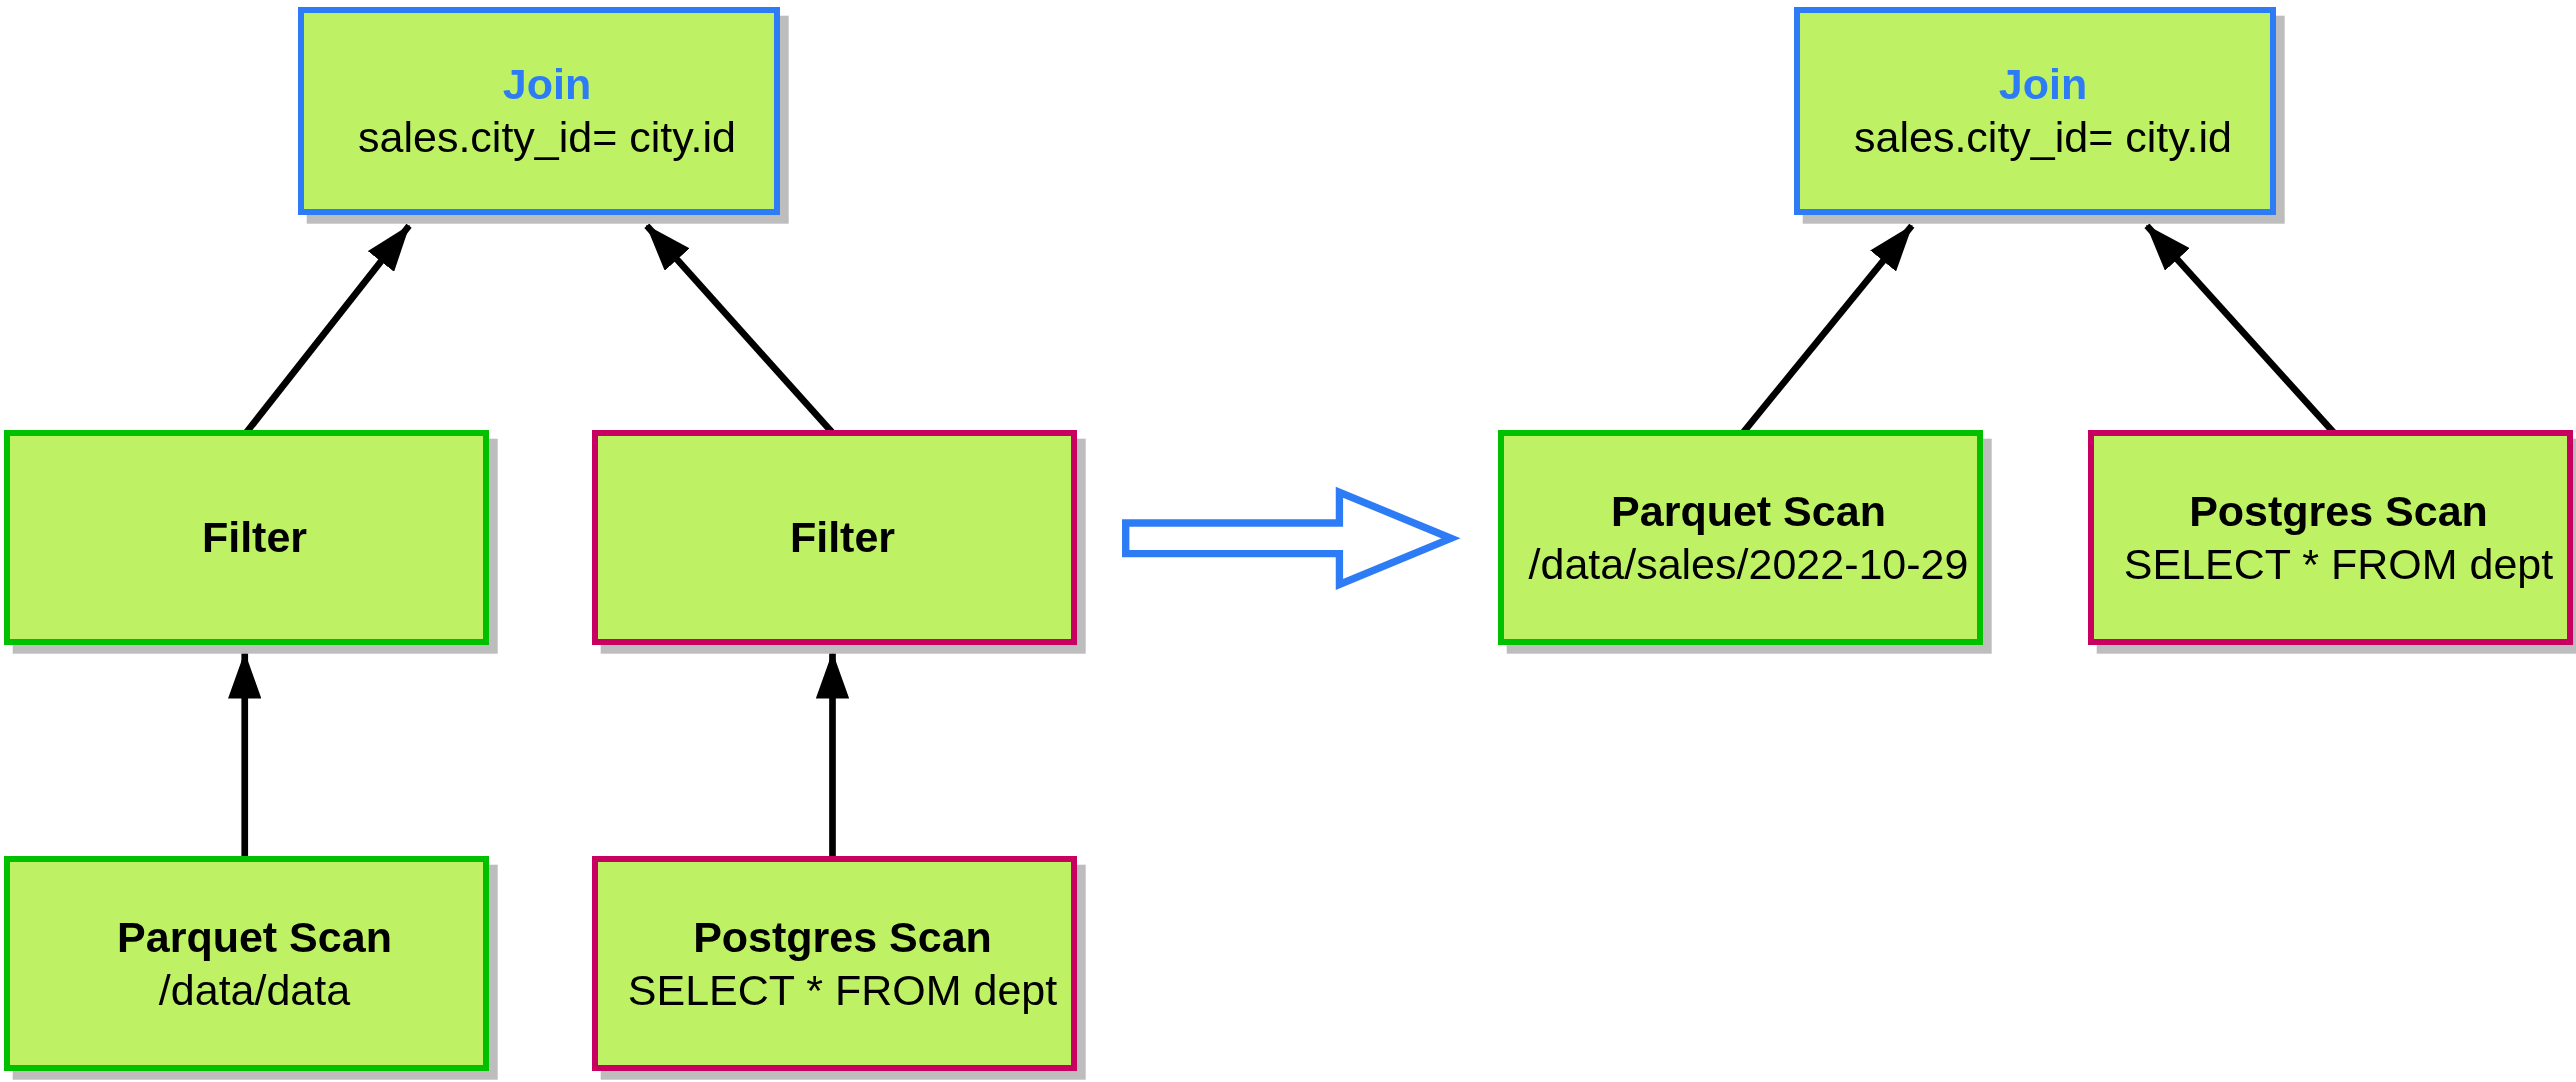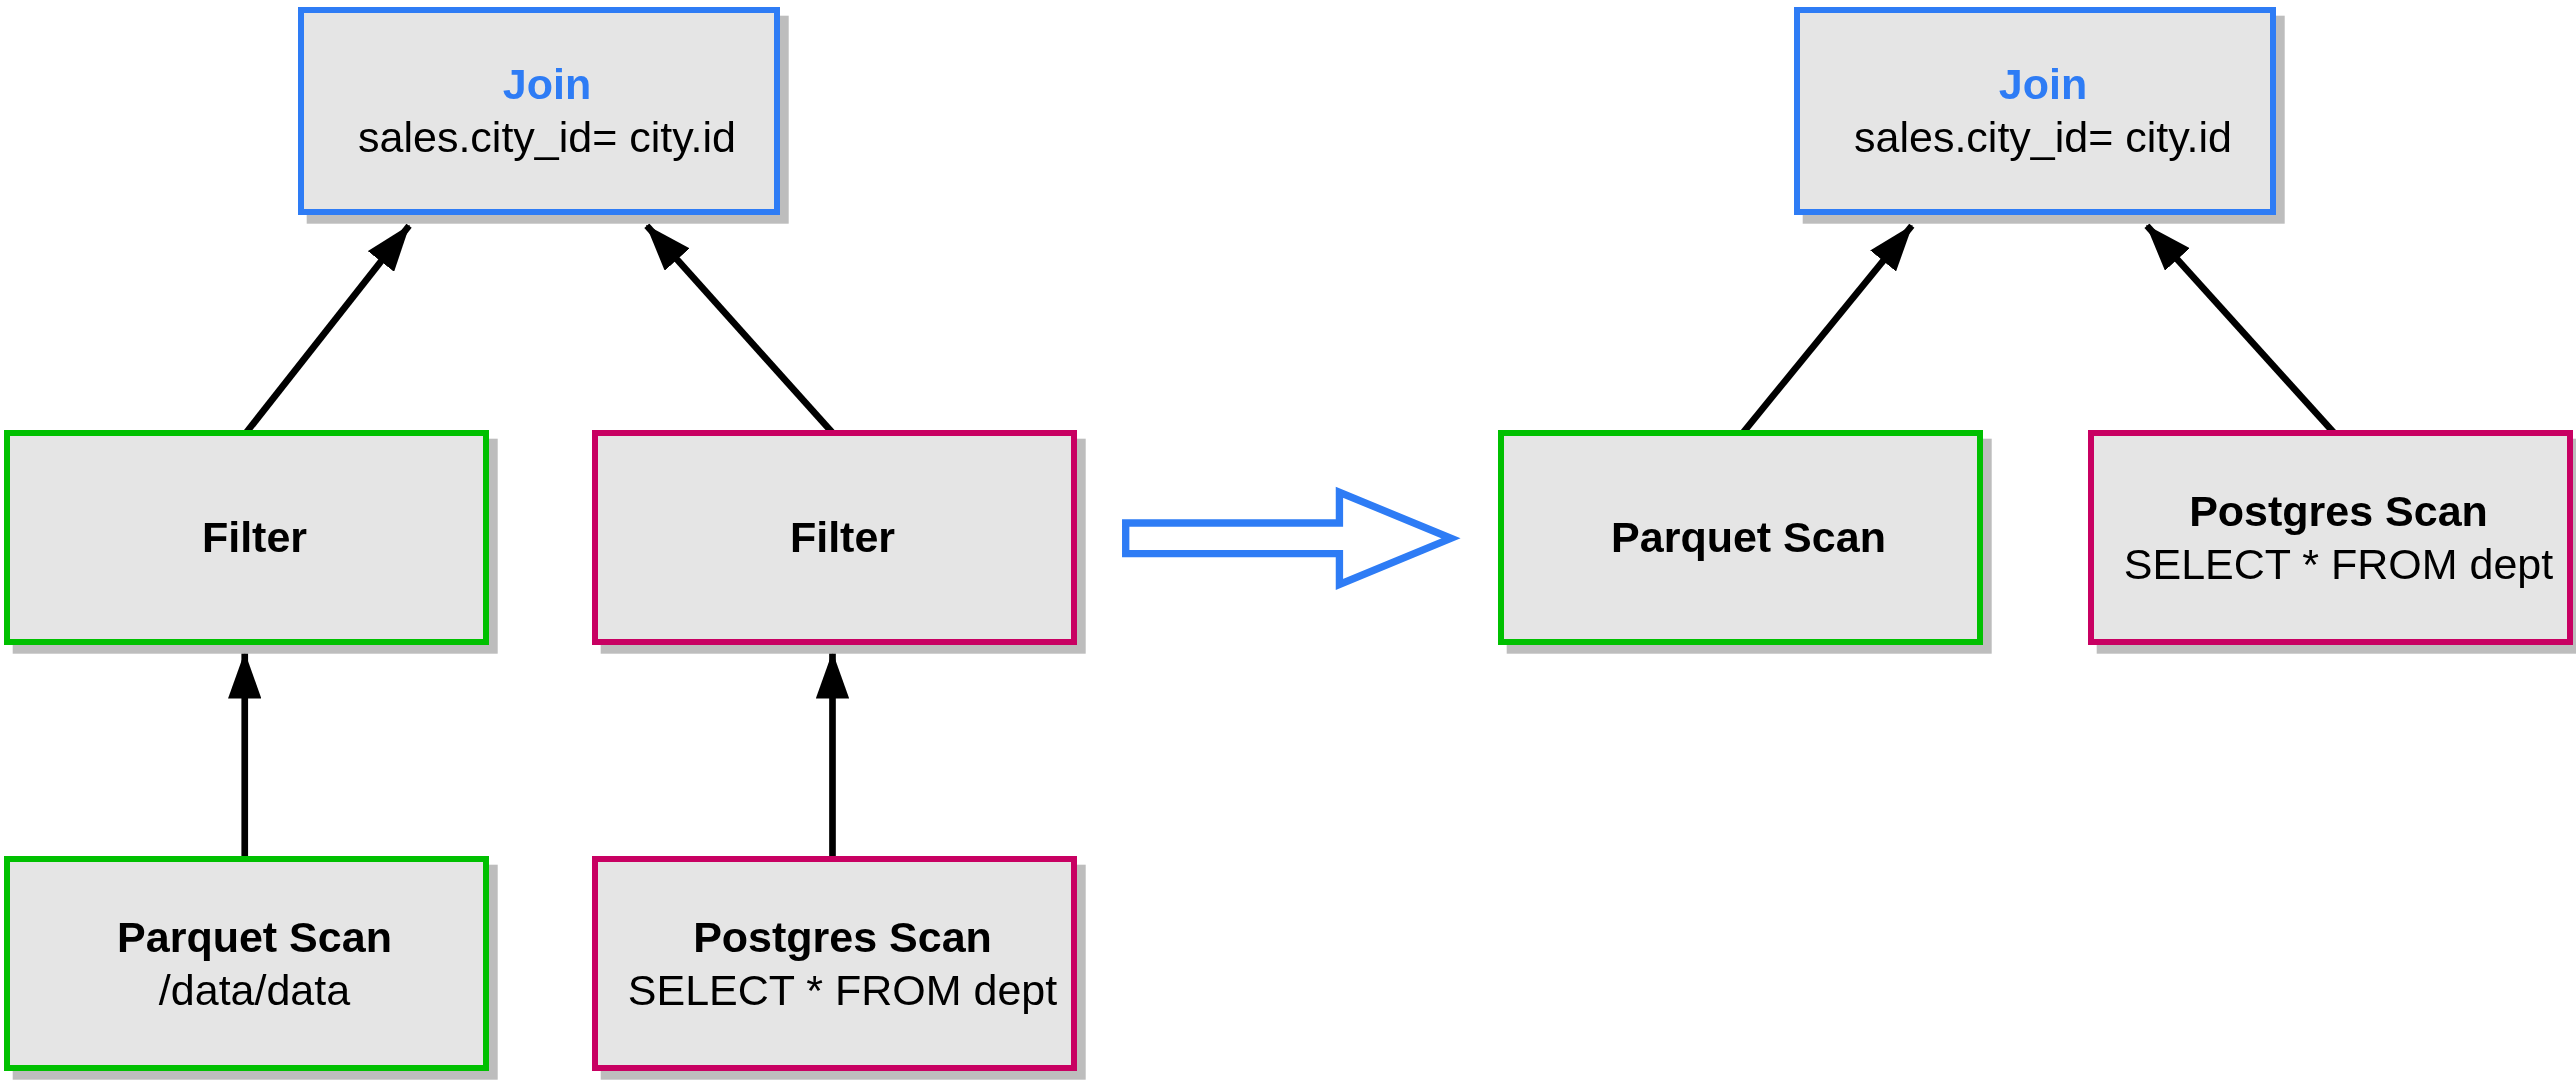--- a/index.html
+++ b/index.html
@@ -22,21 +22,21 @@
     background:#ffffff;
   }
   .edges{
     position:absolute;left:0;top:0;
     width:2576px;height:1082px;
     pointer-events:none;
   }
   .node{
     position:absolute;
     box-sizing:border-box;
-    background:#e5e5e5;
+    background:#bef264;
     border:6.7px solid #000;
     box-shadow:8.7px 8.7px 0 var(--shadow);
     display:flex;
     flex-direction:column;
     justify-content:center;
     align-items:center;
     text-align:center;
     font-size:43px;
     line-height:53px;
     color:#000000;
@@ -94,20 +94,21 @@
     <div>SELECT * FROM dept</div>
   </div>
 
   <div class="node join" style="left:1794px;top:6.7px;width:482px;height:208px;">
     <div class="title">Join</div>
     <div>sales.city_id= city.id</div>
   </div>
 
   <div class="node parquet" style="left:1498px;top:430px;width:485px;height:215px;">
     <div class="title">Parquet Scan</div>
+    <div>/data/sales/2022-10-29</div>
   </div>
 
   <div class="node postgres" style="left:2088px;top:430px;width:485px;height:215px;">
     <div class="title">Postgres Scan</div>
     <div>SELECT * FROM dept</div>
   </div>
 
 </div>
 
 

